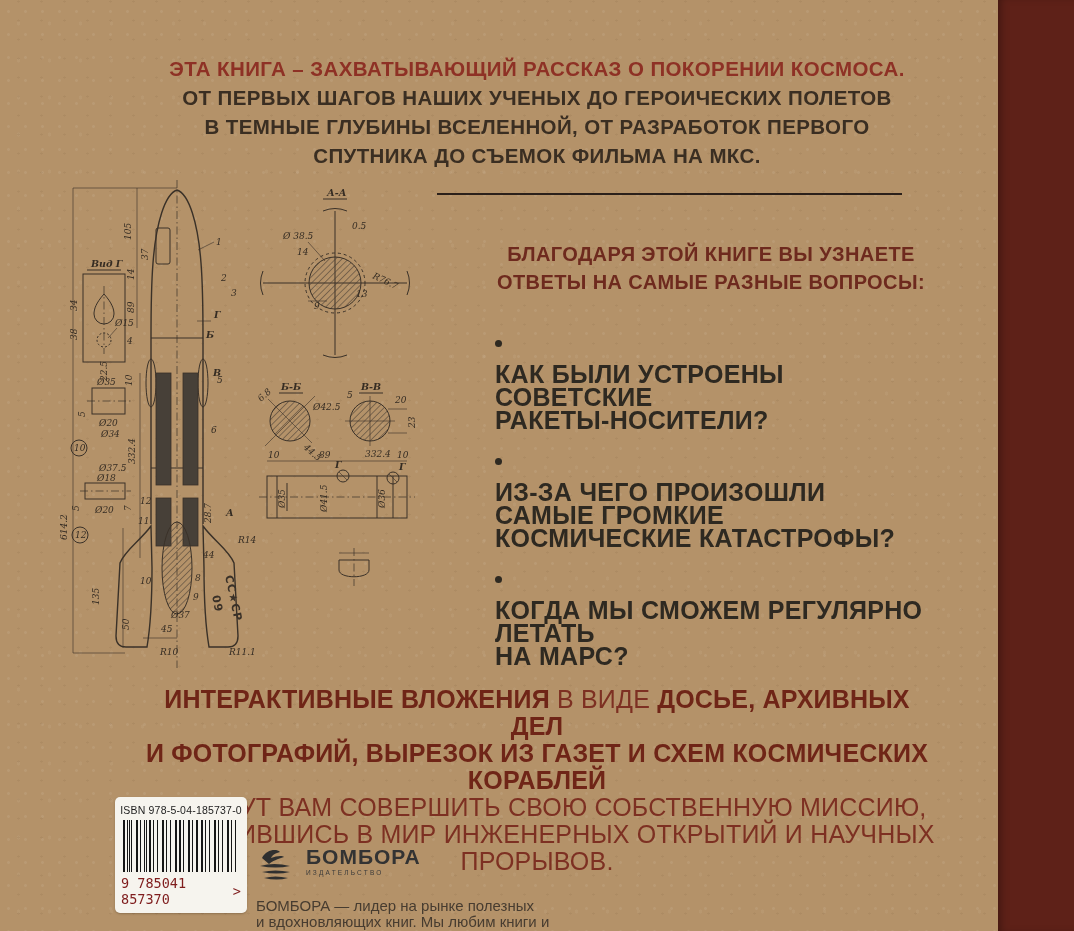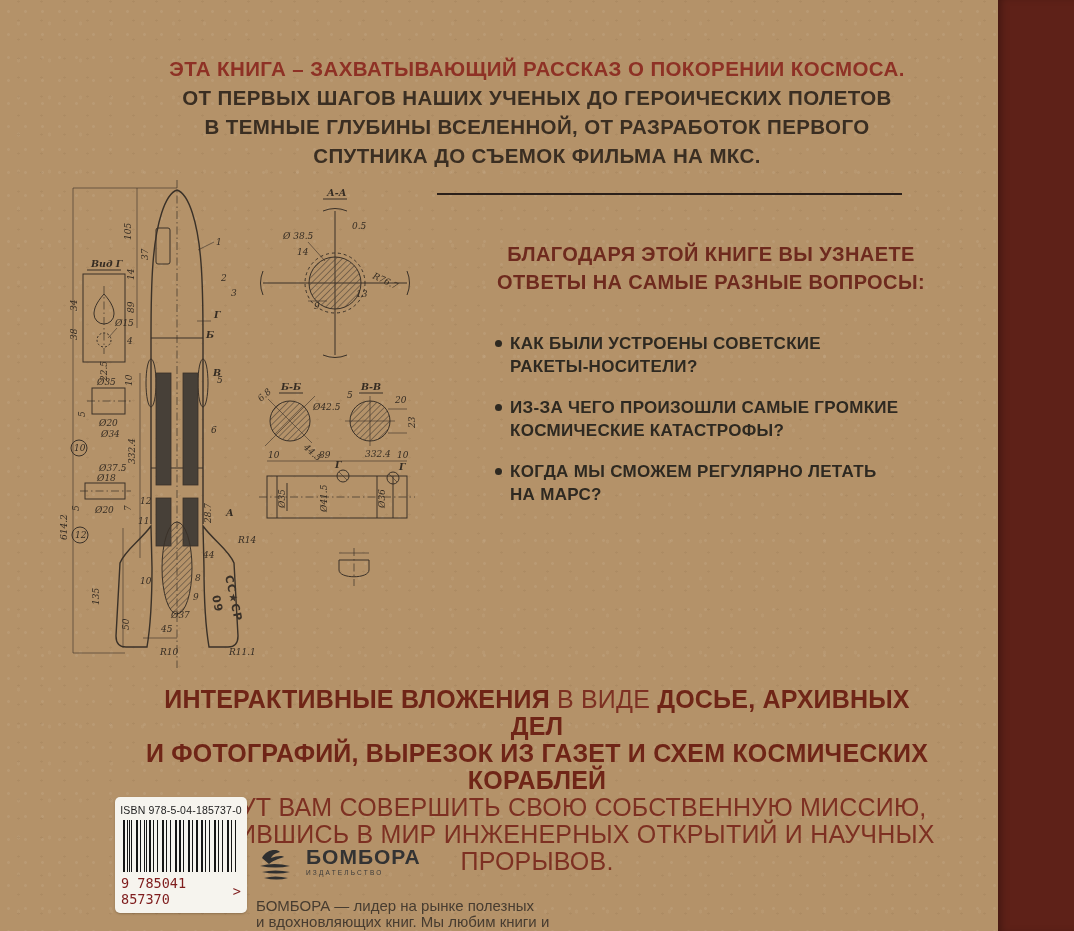--- a/index.html
+++ b/index.html
@@ -25,23 +25,23 @@
   }
   .top-blurb .red { color:#8e3125; }
   .divider { position:absolute; left:437px; top:193px; width:465px; height:2px; background:#2b201a; }
   .questions { position:absolute; left:495px; top:240px; width:432px; }
   .q-heading {
     text-align:center; white-space:pre-line; font-weight:bold;
     font-size:20px; line-height:28px; color:#6e2a1e; letter-spacing:.4px;
   }
   .q-list { list-style:none; margin-top:36px; }
   .q-list li {
-    display:flex; gap:8px; margin-bottom:18px;
-    font-weight:bold; font-size:17px; line-height:23px;
-    color:#2e2921; letter-spacing:.3px;
+    display:flex; gap:16px; margin-bottom:18px;
+    font-weight:bold; font-size:25px; line-height:23px;
+    color:#2e2921; letter-spacing:.3px;flex-direction:column;
   }
   .q-list .dot { flex:0 0 7px; width:7px; height:7px; border-radius:50%; background:#2e2921; margin-top:8px; }
   .q-list .q-text { white-space:pre-line; }
   .bottom-blurb {
     position:absolute; left:137px; top:686px; width:800px;
     text-align:center; white-space:pre-line;
     font-size:25px; line-height:27px; color:#7d3022; letter-spacing:.2px;
   }
   .bottom-blurb .b { font-weight:800; color:#6f2517; }
   

